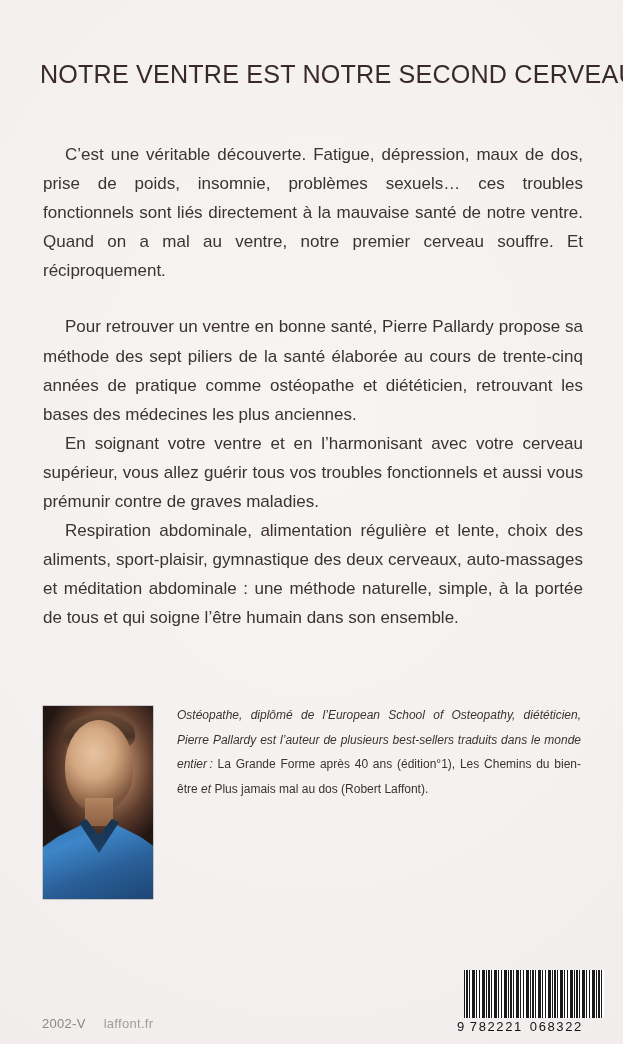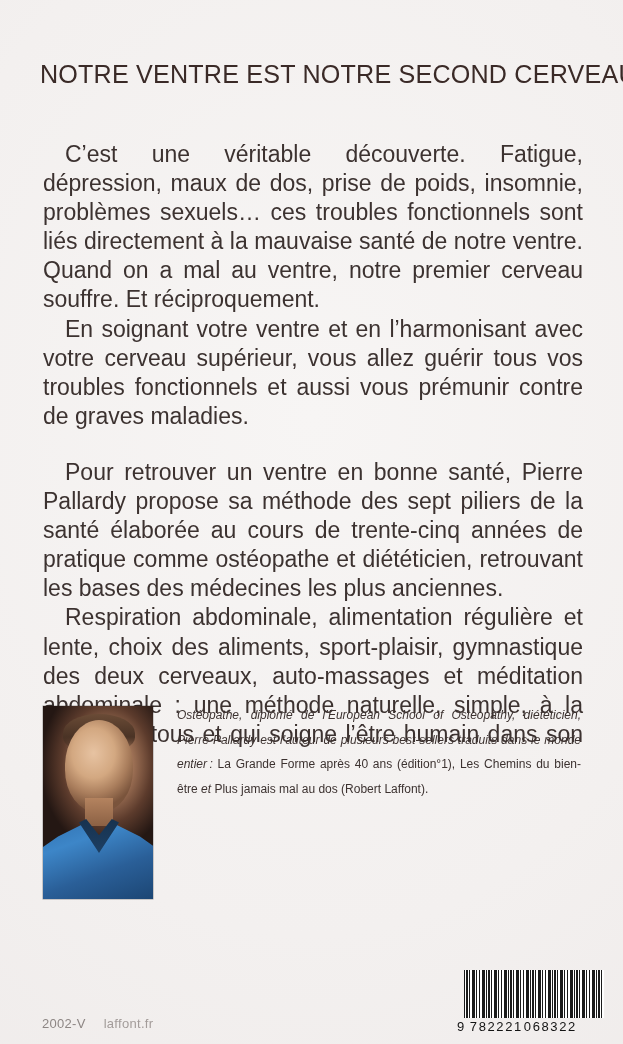--- a/index.html
+++ b/index.html
@@ -41,21 +41,21 @@
   .body-col {
     position: absolute;
     left: 43px;
     top: 140px;
     width: 540px;
   }
 
   p.para {
     margin: 0;
     color: #3c3230;
-    font-size: 23px;
+    font-size: 17px;
     line-height: 29.1px;
     text-align: justify;
     text-indent: 22px;
     -webkit-hyphens: none;
     hyphens: none;
   }
   p.para.gap-before {
     margin-top: 27px;
   }
 
@@ -179,34 +179,34 @@
     font-size: 13px;
     color: #141414;
     letter-spacing: 1.6px;
     font-family: "Liberation Sans", sans-serif;
     white-space: nowrap;
   }
   .barcode-digits .lead {
     margin-right: 4px;
   }
   .barcode-digits .grp {
-    margin-right: 1px;
+    margin-right: 7px;
   }
 </style>
 </head>
 <body>
 
 <div class="page">
 
   <div class="title">NOTRE VENTRE EST NOTRE SECOND CERVEAU</div>
 
   <div class="body-col">
     <p class="para">C’est une véritable découverte. Fatigue, dépression, maux de dos, prise de poids, insomnie, problèmes sexuels… ces troubles fonctionnels sont liés directement à la mauvaise santé de notre ventre. Quand on a mal au ventre, notre premier cerveau souffre. Et réciproquement.</p>
+    <p class="para gap-before">Pour retrouver un ventre en bonne santé, Pierre Pallardy propose sa méthode des sept piliers de la santé élaborée au cours de trente-cinq années de pratique comme ostéopathe et diététicien, retrouvant les bases des médecines les plus anciennes.</p>
     <p class="para">En soignant votre ventre et en l’harmonisant avec votre cerveau supérieur, vous allez guérir tous vos troubles fonctionnels et aussi vous prémunir contre de graves maladies.</p>
-    <p class="para gap-before">Pour retrouver un ventre en bonne santé, Pierre Pallardy propose sa méthode des sept piliers de la santé élaborée au cours de trente-cinq années de pratique comme ostéopathe et diététicien, retrouvant les bases des médecines les plus anciennes.</p>
     <p class="para">Respiration abdominale, alimentation régulière et lente, choix des aliments, sport-plaisir, gymnastique des deux cerveaux, auto-massages et méditation abdominale : une méthode naturelle, simple, à la portée de tous et qui soigne l’être humain dans son ensemble.</p>
   </div>
 
   <div class="bio-block">
 
     <div class="photo">
       <div class="hair"></div>
       <div class="head"></div>
       <div class="neck"></div>
       <div class="shirt"></div>

